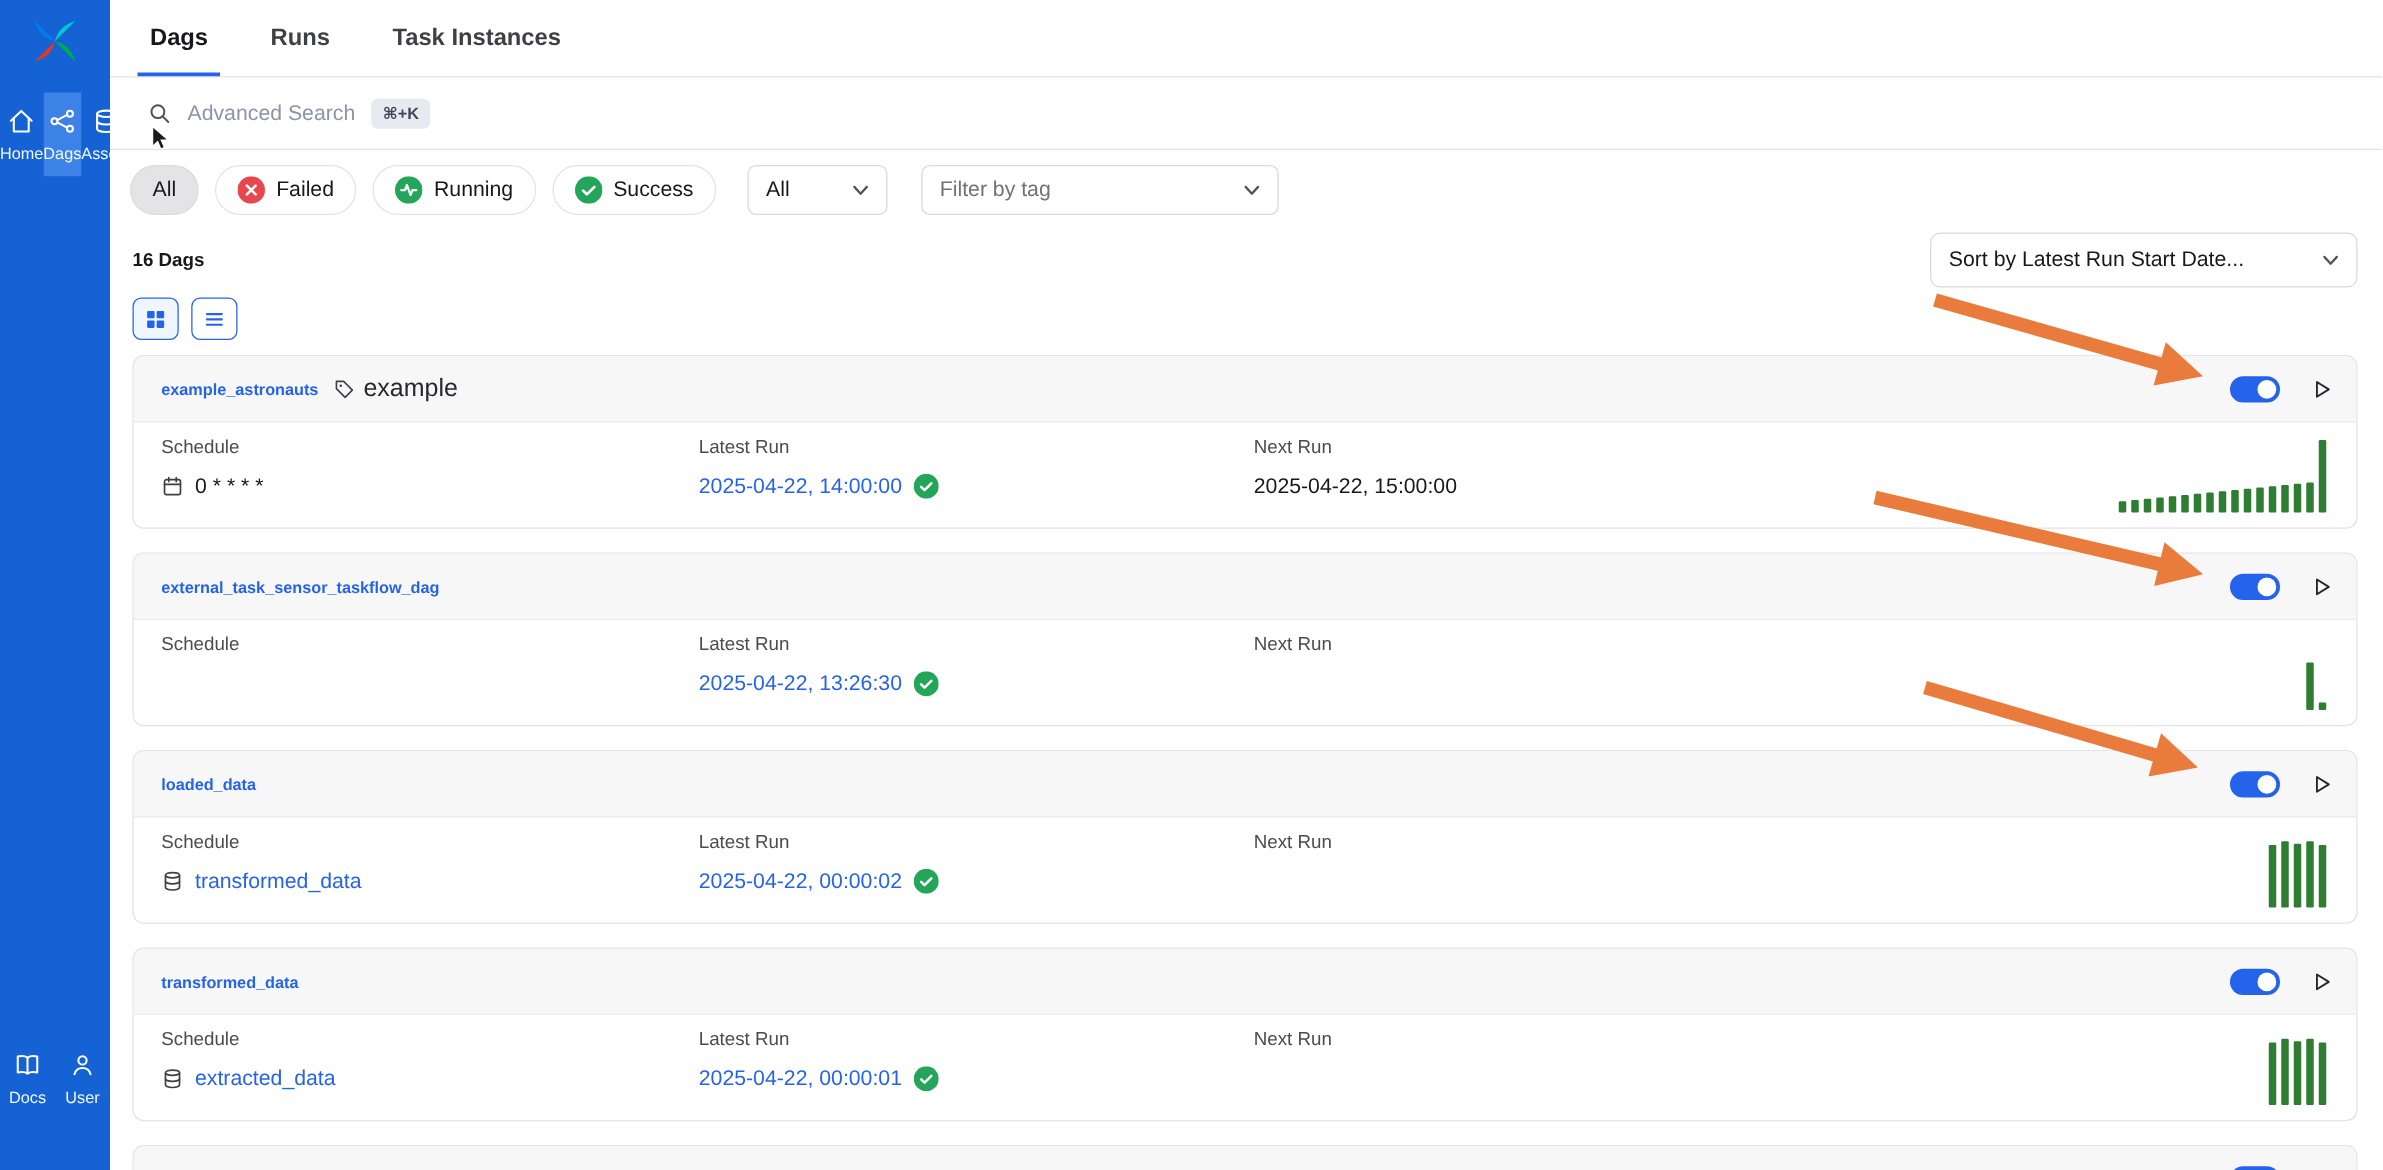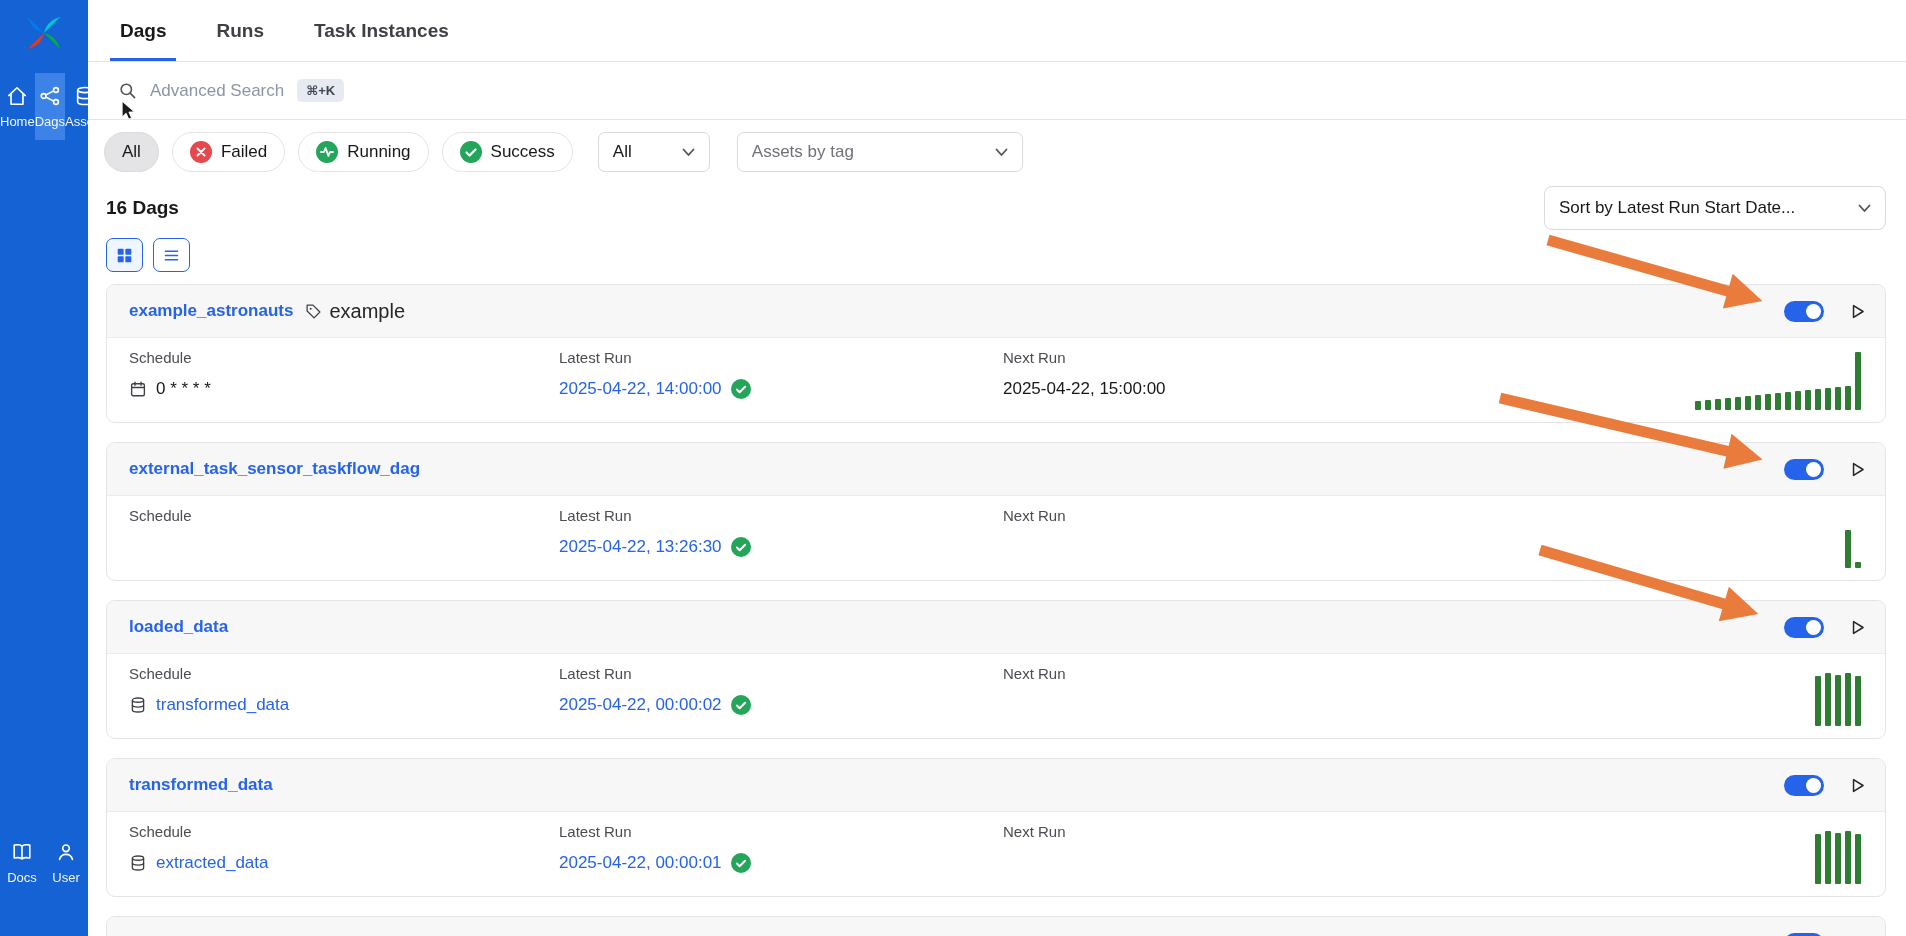--- a/index.html
+++ b/index.html
@@ -51,35 +51,35 @@
   .chip-icon { display:flex; }
   .select { height:40px; border:1px solid #d9d9de; border-radius:7px; background:#fff;
             display:flex; align-items:center; justify-content:space-between; gap:26px;
             padding:0 14px; font-size:17px; cursor:pointer;margin-left:12px; }
   .select .chev { display:flex; color:#52525b; }
   .select-paused { width:112px; margin-left:12px; color:#18181b; }
   .select-tag { width:286px; margin-left:14px; color:#71717a; }
 
   .list-header { display:flex; align-items:center; justify-content:space-between;
                  padding:2px 20px 0 18px; height:46px; flex-shrink:0; }
-  .count { font-size:19px; font-weight:700; color:#18181b; }
+  .count { font-size:15px; font-weight:700; color:#18181b; }
   .sort-select { width:342px; height:44px; border-radius:8px; color:#18181b; }
 
   .view-toggles { display:flex; gap:10px; padding:8px 0 0 18px; flex-shrink:0; }
   .vt-btn { width:37px; height:34px; border:1px solid #2563eb; border-radius:7px;
             background:#fff; color:#2563eb; display:flex; align-items:center;
             justify-content:center; cursor:pointer; }
   .vt-btn.active { background:#eff6ff; }
 
   
   .dag-list { padding:12px 20px 0 18px; display:flex; flex-direction:column; gap:19px; }
   .dag-card { border:1px solid #e4e4e7; border-radius:9px; background:#fff; overflow:hidden; flex-shrink:0; }
   .dag-card-header { height:53px; background:#f7f7f8; border-bottom:1px solid #ececee;
                      display:flex; align-items:center; padding:0 18px 0 22px; }
-  .dag-name { color:#2563eb; font-weight:700; font-size:17px; cursor:pointer; text-decoration:none; }
+  .dag-name { color:#2563eb; font-weight:700; font-size:13px; cursor:pointer; text-decoration:none; }
   .dag-tags { display:flex; align-items:center; gap:16px; margin-left:12px; }
   .dag-tag { display:flex; align-items:center; gap:7px; font-size:20px; color:#27272a; cursor:pointer; }
   .dag-tag .tag-ic { display:flex; color:#3f3f46; }
   .header-actions { margin-left:auto; display:flex; align-items:center; gap:24px; }
   .toggle { width:40px; height:21px; border-radius:11px; background:#2563eb; position:relative; cursor:pointer; }
   .toggle .knob { position:absolute; right:3px; top:3px; width:15px; height:15px; border-radius:50%; background:#fff; }
   .play-btn { background:none; border:none; cursor:pointer; display:flex; color:#27272a; padding:0; }
 
   .dag-card-body { position:relative; height:84px; padding:11px 22px 0; display:flex; }
   .col-schedule { width:430px; }
@@ -248,21 +248,21 @@
         </span>
       <div class="select select-paused">
         <span>All</span>
         <span class="chev">
           <svg width="13" height="9" viewBox="0 0 13 9" fill="none" stroke="currentColor" stroke-width="1.8" stroke-linecap="round" stroke-linejoin="round">
               <path d="M1.5 1.5 6.5 7l5-5.5"></path>
             </svg>
         </span>
       </div>
       <div class="select select-tag">
-        <span>Assets by tag</span>
+        <span>Filter by tag</span>
         <span class="chev">
           <svg width="13" height="9" viewBox="0 0 13 9" fill="none" stroke="currentColor" stroke-width="1.8" stroke-linecap="round" stroke-linejoin="round">
               <path d="M1.5 1.5 6.5 7l5-5.5"></path>
             </svg>
         </span>
       </div>
     </div>
 
     <div class="list-header">
       <span class="count">16 Dags</span>

